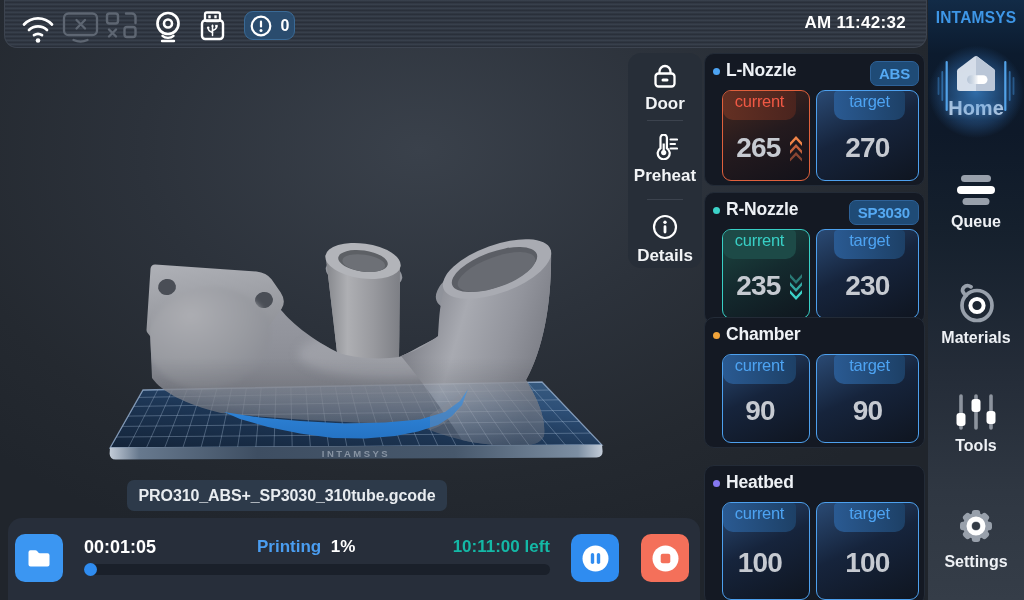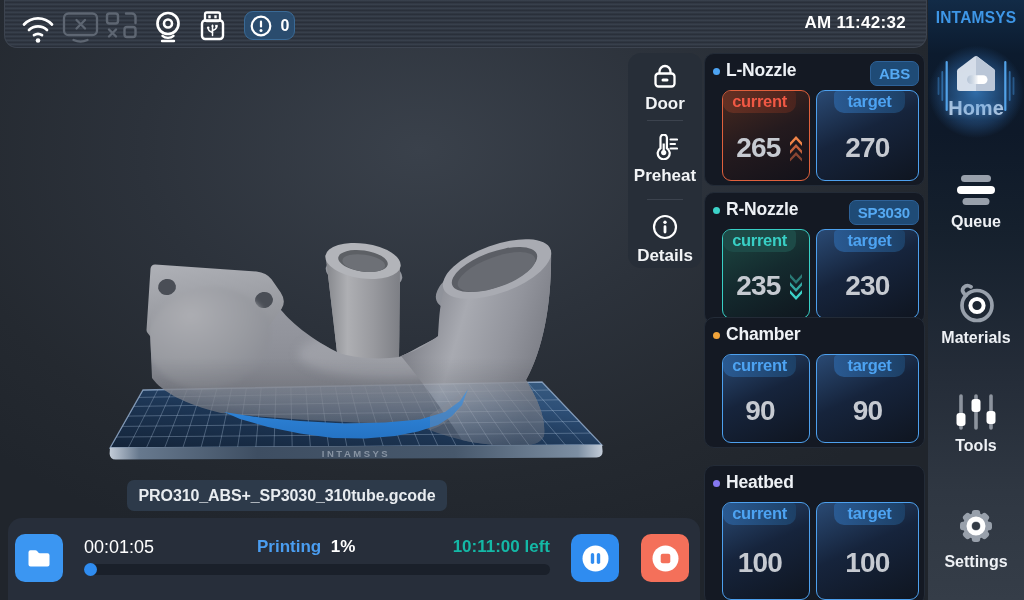--- a/index.html
+++ b/index.html
@@ -32,22 +32,22 @@
 .dot{position:absolute;left:8px;top:14px;width:7px;height:7px;border-radius:50%}
 .ptitle{position:absolute;left:21px;top:6px;color:#eef1f5;font-size:17.5px;font-weight:bold;letter-spacing:-0.2px}
 .badge{position:absolute;right:5px;top:7px;background:#1f4b76;border:1px solid #2e6298;border-radius:7px;color:#55a9f2;font-size:15px;font-weight:bold;padding:3px 8px;letter-spacing:-0.2px}
 .cards{position:absolute;left:17px;top:36px;right:5px;bottom:4px;display:flex;gap:6px}
 .card{position:relative;border-radius:9px}
 .card.cur{flex:0 0 88px}
 .card.tgt{flex:1}
 .card.blue{border:1.5px solid #4da0ee;background:linear-gradient(155deg,#2a4a74 0%,#16243c 45%,#0f1520 100%)}
 .card.orange{border:1.5px solid #e0603c;background:linear-gradient(155deg,#48291f 0%,#241a1e 50%,#13121a 100%)}
 .card.teal{border:1.5px solid #38cfc5;background:linear-gradient(155deg,#1d4842 0%,#142a2e 50%,#0f161e 100%)}
-.card .tab{position:absolute;top:0;height:22px;border-radius:4px 4px 10px 10px;
- text-align:center;font-size:16.5px;font-weight:bold;line-height:21px;letter-spacing:-0.3px}
+.card .tab{position:absolute;top:0;height:29px;border-radius:4px 4px 10px 10px;
+ text-align:center;font-size:16.5px;font-weight:normal;line-height:21px;letter-spacing:-0.3px}
 .card.cur .tab{left:0;right:13px;border-top-left-radius:8px}
 .card.tgt .tab{left:17px;right:13px}
 .card.blue .tab{background:linear-gradient(90deg,#2a5a92,#1d4066);color:#4da3f2}
 .card.orange .tab{background:linear-gradient(90deg,#643023,#4a241e);color:#f05844}
 .card.teal .tab{background:#1d4a47;color:#38cfc5}
 .card .val{position:absolute;left:0;right:12px;top:24px;bottom:0;display:flex;align-items:center;justify-content:center;
  color:#c6cad1;font-size:28px;font-weight:bold;letter-spacing:-0.8px}
 .card.tgt .val{right:0}
 .card .val.hc{right:15px}
 .chev{position:absolute;right:-9px;top:50%;margin-top:-13px}
@@ -58,21 +58,21 @@
 .act svg{display:block;margin:0 auto}
 .alabel{color:#f2f4f6;font-size:17px;font-weight:bold;margin-top:6px}
 .adiv{position:absolute;left:19px;width:36px;height:1px;background:#3c434e}
 
 .pill{position:absolute;top:480px;height:31px;background:#2d3a4a;border-radius:7px;color:#e8ecf0;font-size:16px;font-weight:bold;letter-spacing:-0.1px;
  line-height:31px;text-align:center;z-index:3}
 .p1{left:127px;width:320px}
 .p2{left:459px;width:120px}
 .bbar{position:absolute;left:8px;top:518px;width:692px;height:82px;background:#272e3a;border-radius:14px 14px 0 0;z-index:4}
 .fbtn{position:absolute;left:7px;top:16px;width:48px;height:48px;background:#3b96f2;border-radius:10px;display:flex;align-items:center;justify-content:center}
-.btime{position:absolute;left:76px;top:19px;color:#fff;font-size:18px;font-weight:normal}
+.btime{position:absolute;left:76px;top:19px;color:#fff;font-size:18px;font-weight:bold}
 .bstat{position:absolute;left:249px;top:19px;font-size:17px;font-weight:bold}
 .bp{color:#4a9df0}.bpc{color:#fff}
 .bleft{position:absolute;right:150px;top:19px;color:#14b8a6;font-size:17px;font-weight:bold}
 .track{position:absolute;left:76px;top:46px;width:466px;height:11px;background:#1a202a;border-radius:6px}
 .knob{position:absolute;left:0px;top:-1px;width:13px;height:13px;border-radius:50%;background:#2f8cf0}
 .cbtn{position:absolute;top:16px;width:48px;height:48px;border-radius:10px;display:flex;align-items:center;justify-content:center}
 .pause{left:563px;background:#2f8cf0}
 .stop{left:633px;background:#f4705a}
 </style></head>
 <body>

